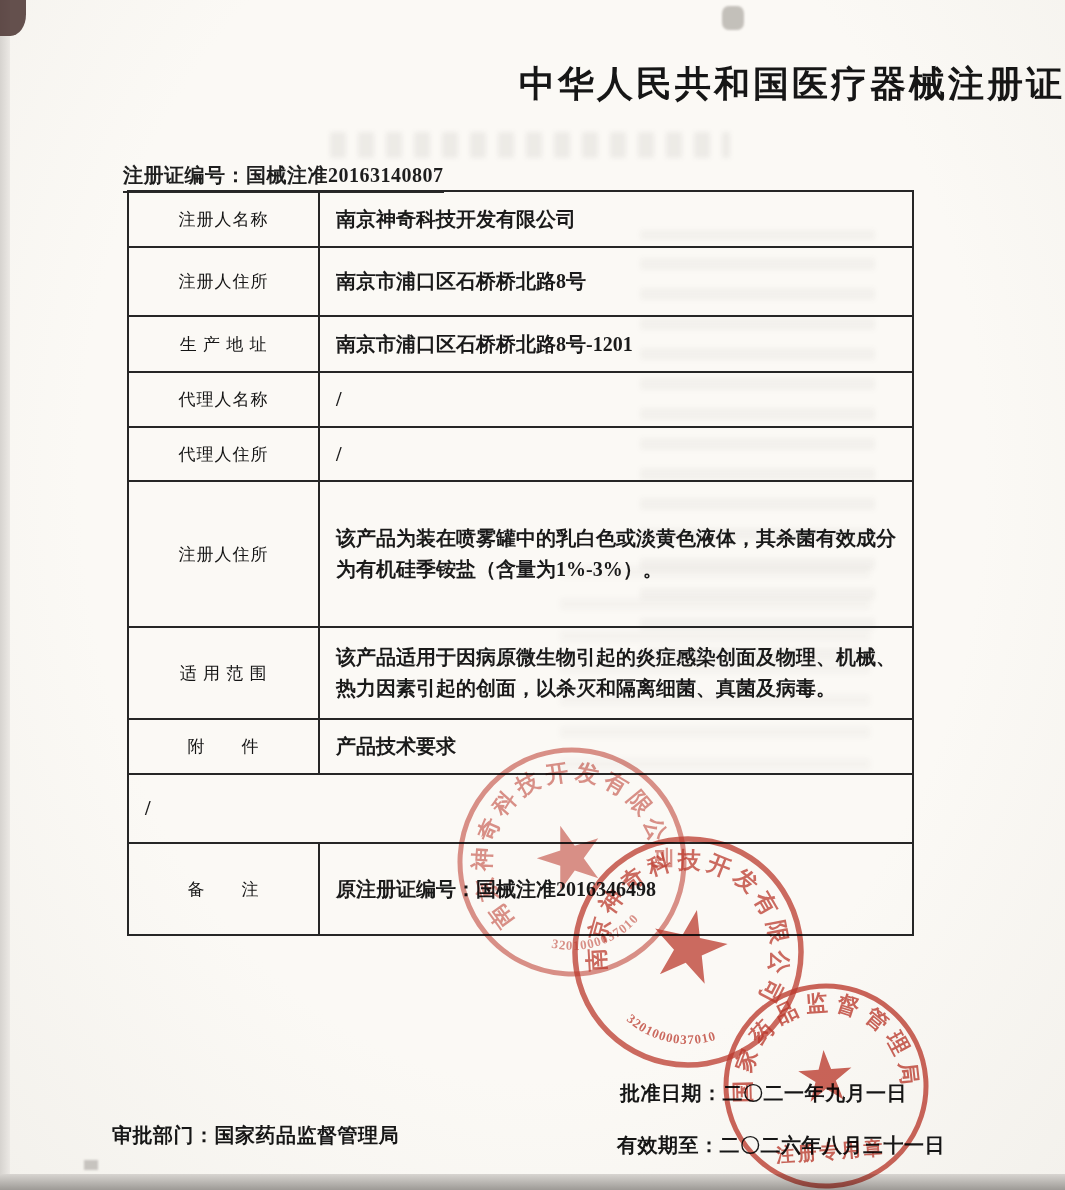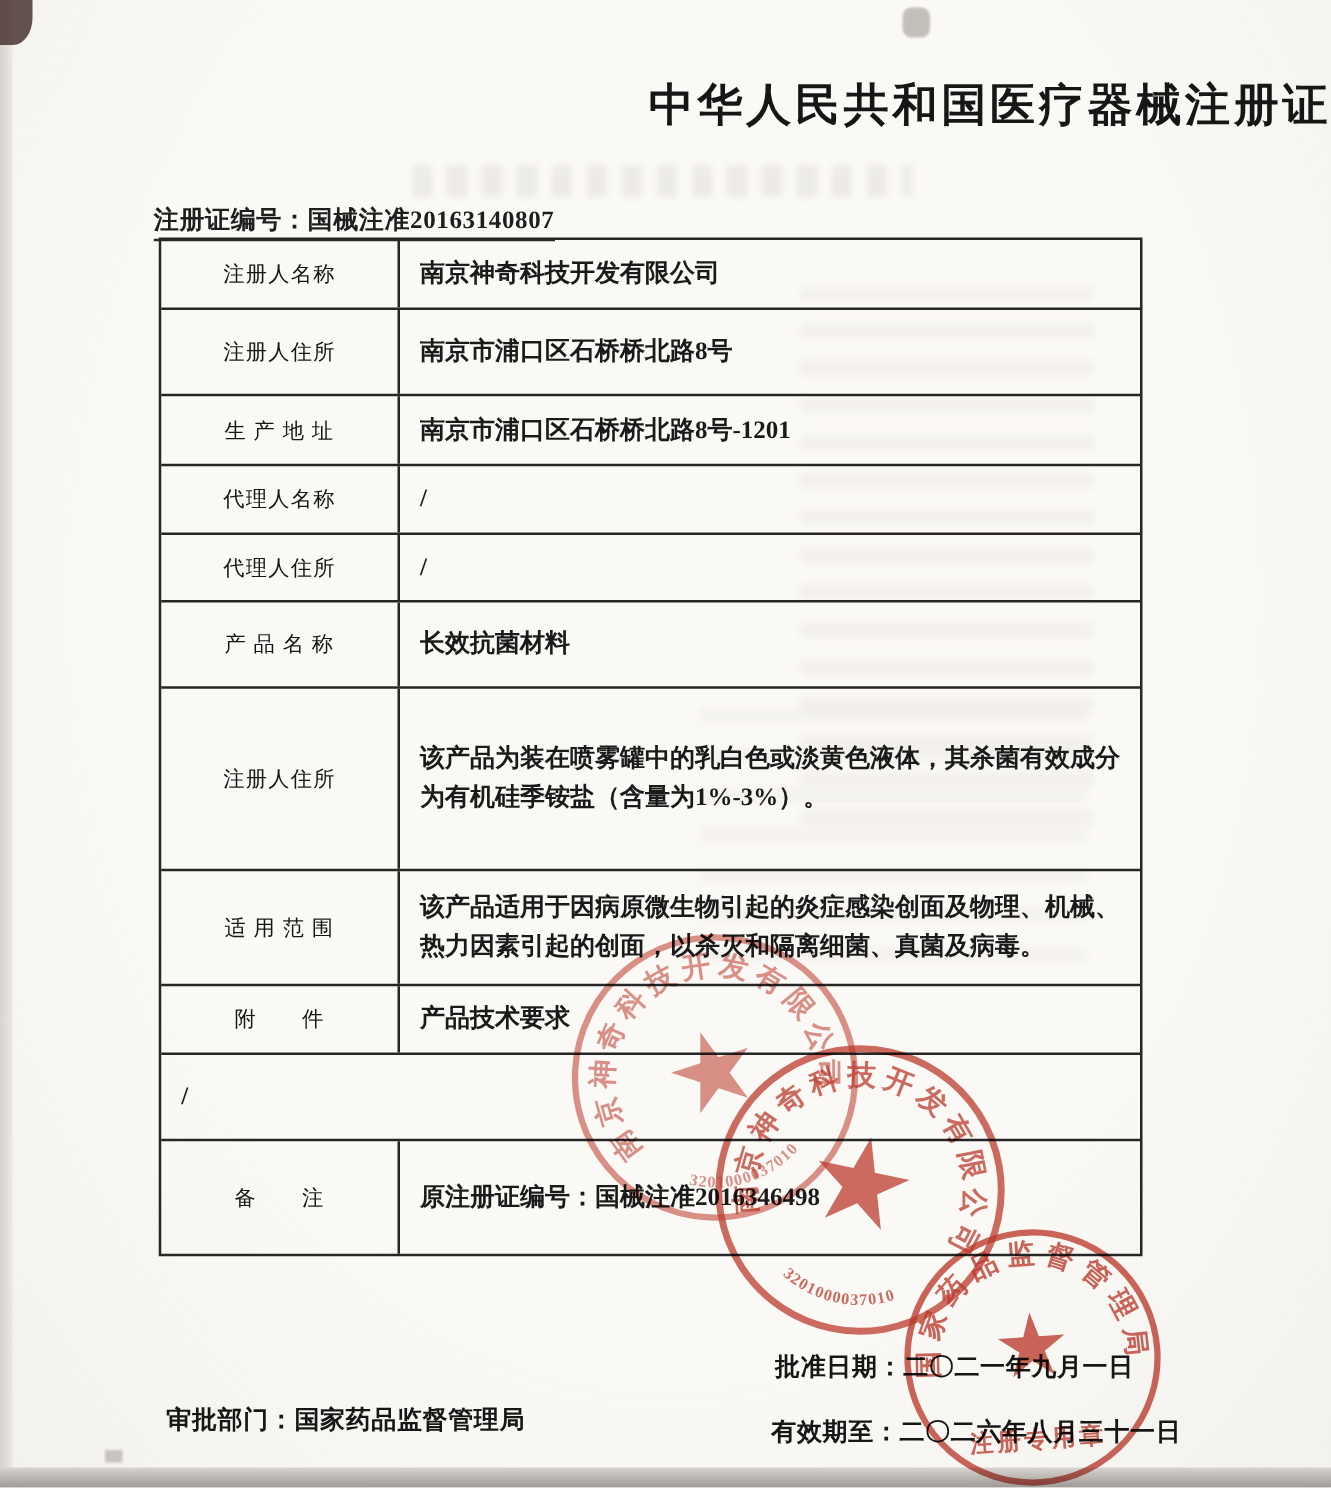--- a/index.html
+++ b/index.html
@@ -56,21 +56,21 @@
   }
   .cell-value {
     flex:1; display:flex; align-items:center;
     padding:6px 16px; font-weight:600; font-size:20px; line-height:1.55; color:#1a1a1a;
   }
   .h56{height:56px} .h57{height:69px} .h55{height:55px} .h54{height:54px}
   .h80{height:80px} .h146{height:146px} .h106{height:92px} .h90{height:90px}
 
   .footer-line { position:absolute; font-size:20px; font-weight:700; letter-spacing:.5px; color:#161616; }
   .approval-date { left:620px; top:1080px; }
-  .approval-dept { left:112px; top:1122px;margin-left:21px; }
+  .approval-dept { left:112px; top:1122px; }
   .valid-until   { left:617px; top:1132px; }
 
   .stamps {
     position:absolute; left:0; top:0; pointer-events:none;
     mix-blend-mode: multiply;
   }
   .seal-stroke { stroke: var(--seal-color, #bf3b2f); fill:none; }
   .seal-fill   { fill:   var(--seal-color, #bf3b2f); }
   .seal-text   { fill:   var(--seal-color, #bf3b2f); font-family:"Liberation Serif", serif; font-weight:700; }
 </style>
@@ -109,24 +109,20 @@
       <div class="cell-label">生 产 地 址</div>
       <div class="cell-value">南京市浦口区石桥桥北路8号-1201</div>
     </div>
     <div class="row h55">
       <div class="cell-label">代理人名称</div>
       <div class="cell-value">/</div>
     </div>
     <div class="row h54">
       <div class="cell-label">代理人住所</div>
       <div class="cell-value">/</div>
-    </div>
-    <div class="row h57">
-      <div class="cell-label">产 品 名 称</div>
-      <div class="cell-value">长效抗菌材料</div>
     </div>
     <div class="row h146">
       <div class="cell-label">注册人住所</div>
       <div class="cell-value">该产品为装在喷雾罐中的乳白色或淡黄色液体，其杀菌有效成分为有机硅季铵盐（含量为1%-3%）。</div>
     </div>
     <div class="row h106">
       <div class="cell-label">适 用 范 围</div>
       <div class="cell-value">该产品适用于因病原微生物引起的炎症感染创面及物理、机械、热力因素引起的创面，以杀灭和隔离细菌、真菌及病毒。</div>
     </div>
     <div class="row h55">

